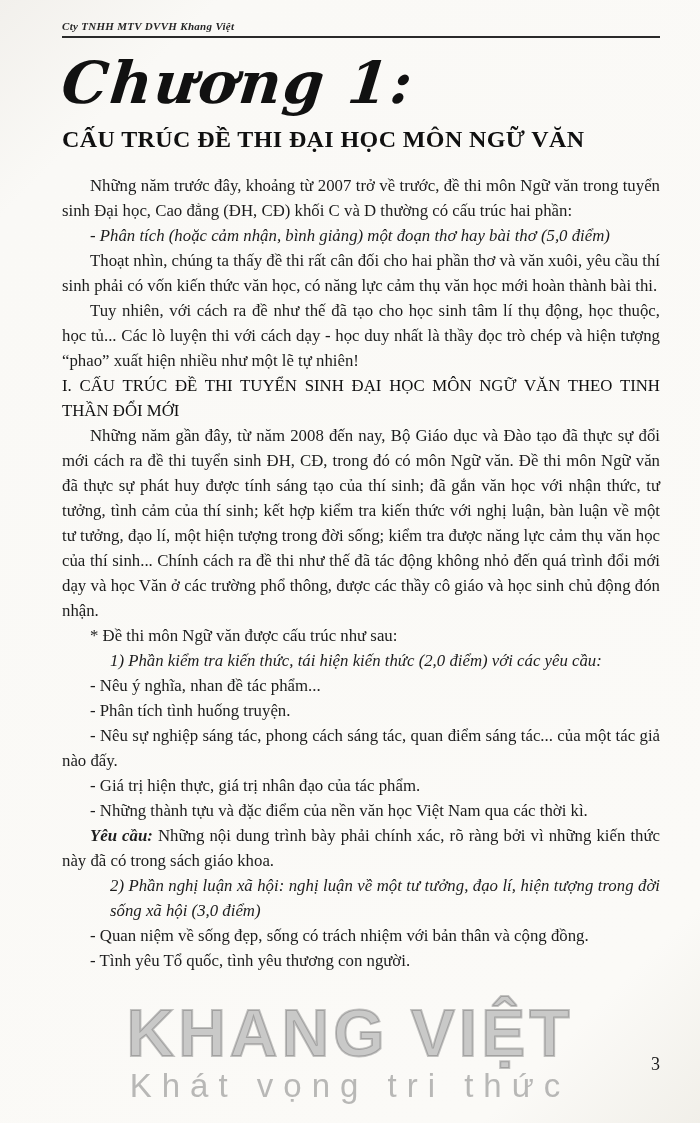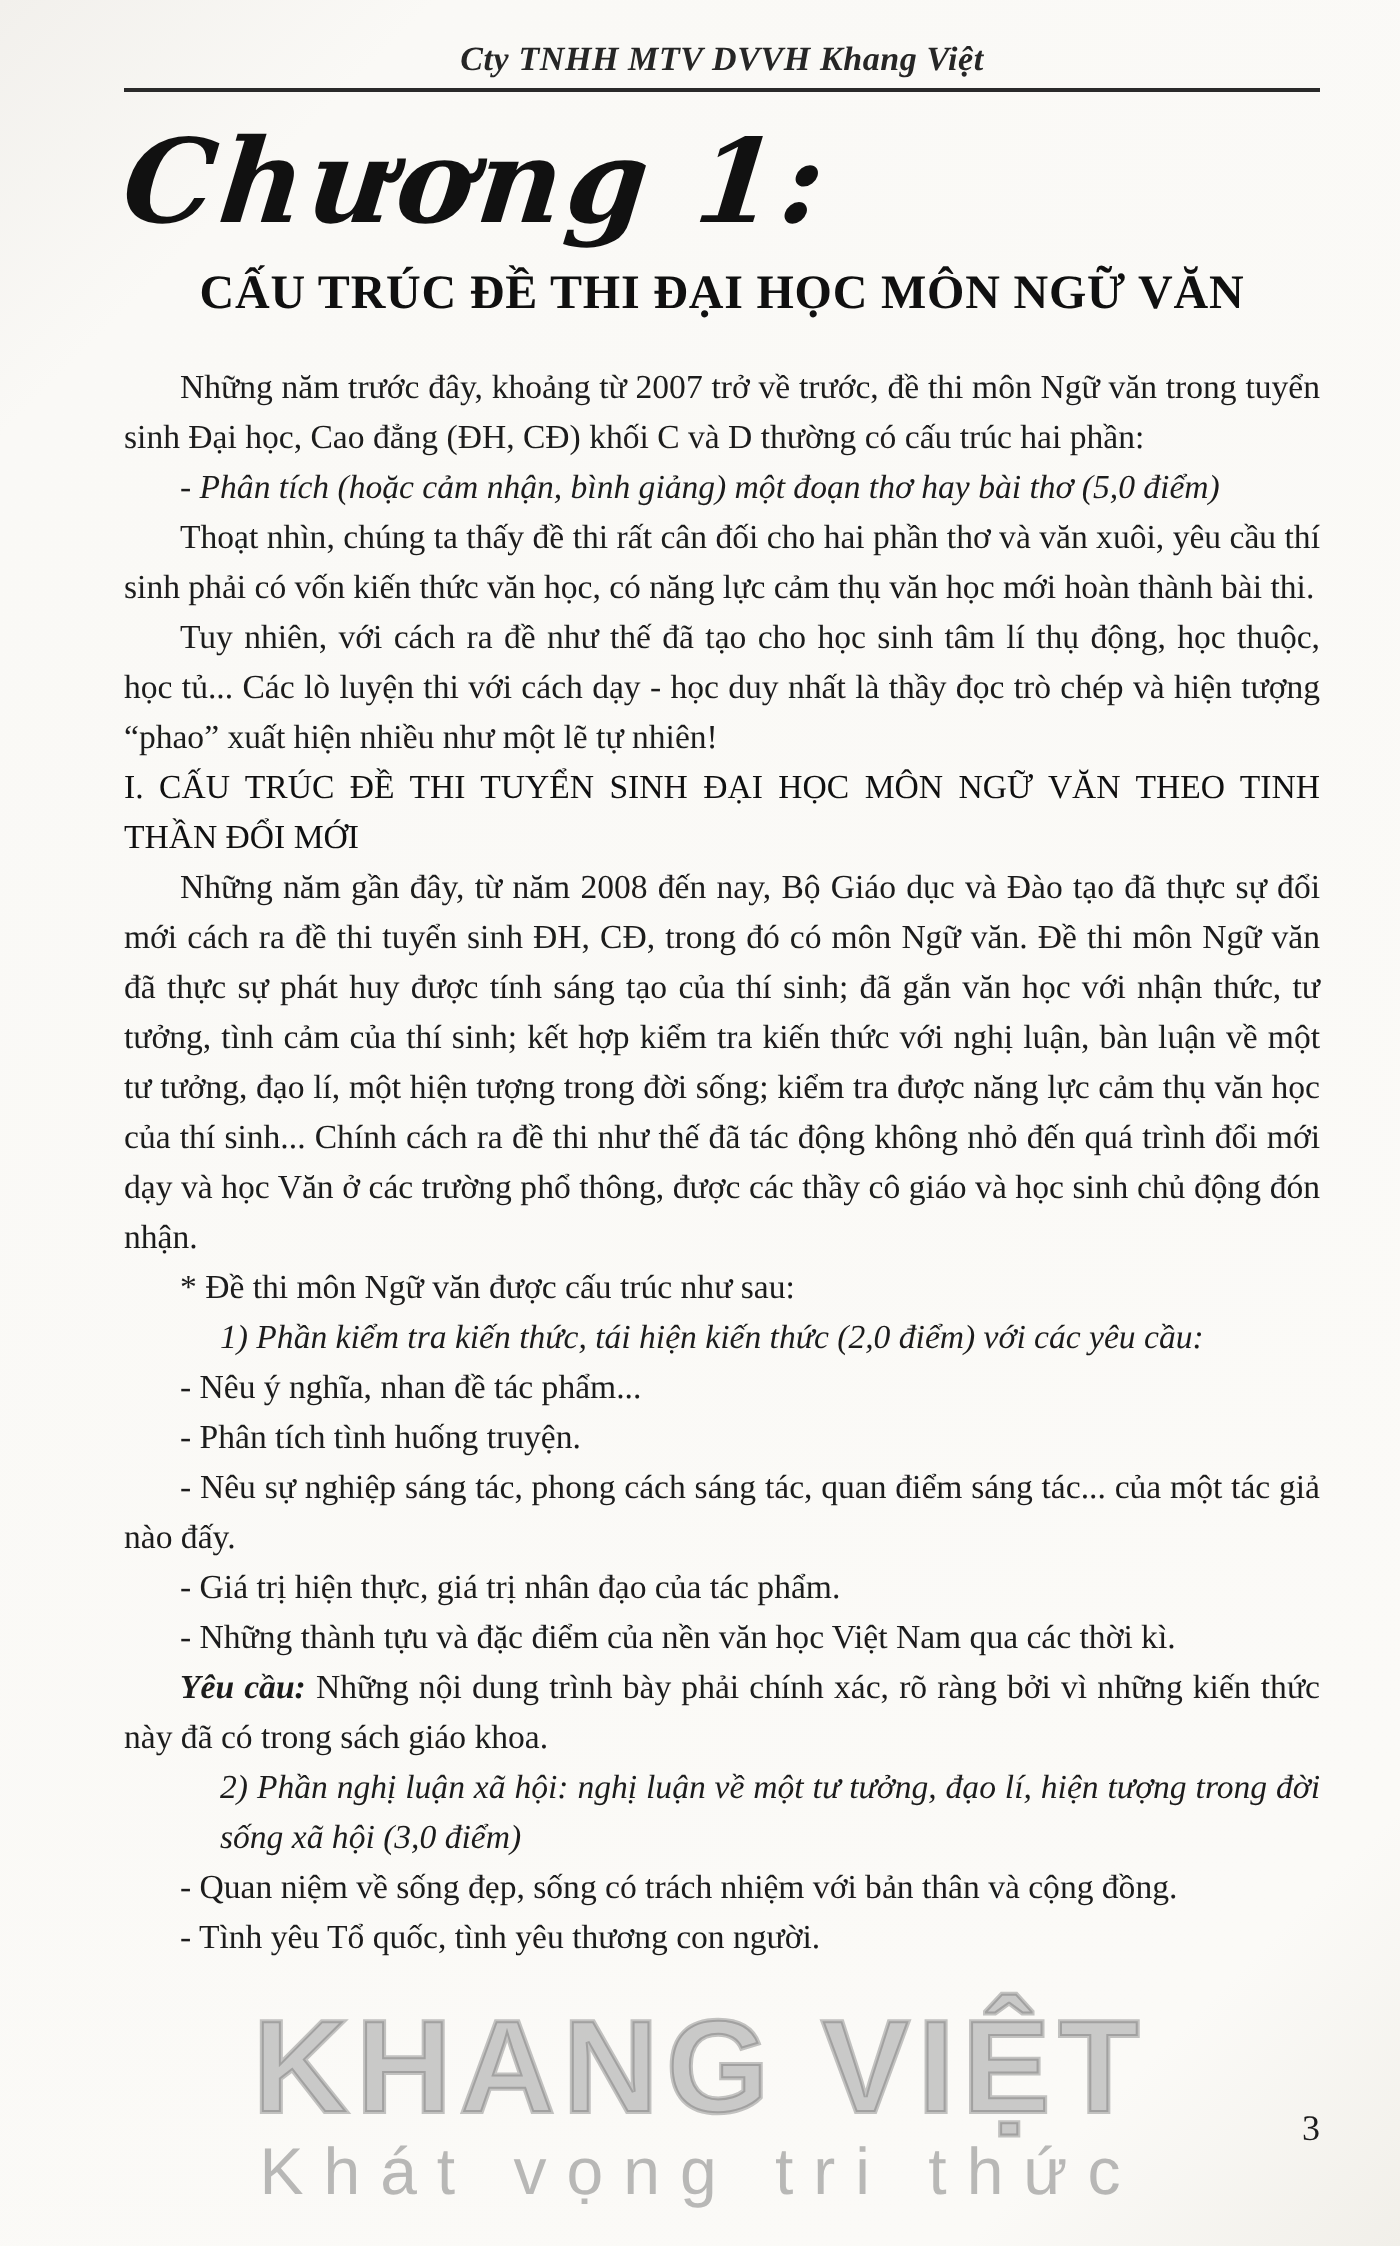--- a/index.html
+++ b/index.html
@@ -13,24 +13,24 @@
     height: 1123px;
     margin: 0 auto;
     background: linear-gradient(135deg, #f2f0ec 0%, #faf9f6 12%, #fbfaf7 88%, #f1efe9 100%);
     overflow: hidden;
     font-family: "Liberation Serif", "DejaVu Serif", serif;
     color: #1c1c1c;
     box-sizing: border-box;
     padding: 20px 40px 0 62px;
   }
   .running-head {
-    text-align: center;
+    text-align: left;
     font-style: italic;
     font-weight: bold;
-    font-size: 17px;
+    font-size: 11px;
     letter-spacing: 0.3px;
     color: #262626;
     padding-bottom: 4px;
   }
   .head-rule {
     border: none;
     border-top: 2px solid #2a2a2a;
     margin: 0 0 6px 0;
   }
   .chapter-title {
@@ -41,21 +41,20 @@
     line-height: 1.1;
     margin: 14px 0 10px 0;
     transform: skewX(-6deg);
     letter-spacing: 2px;
     color: #111;
   }
   .main-heading {
     font-family: "Liberation Serif", serif;
     font-weight: bold;
     font-size: 24px;
-    text-align: center;
     letter-spacing: 0.4px;
     margin: 10px 0 20px 0;
     color: #101010;
   }
   .body-text p {
     font-size: 16.8px;
     line-height: 25px;
     margin: 0;
     text-align: justify;
     text-indent: 28px;

